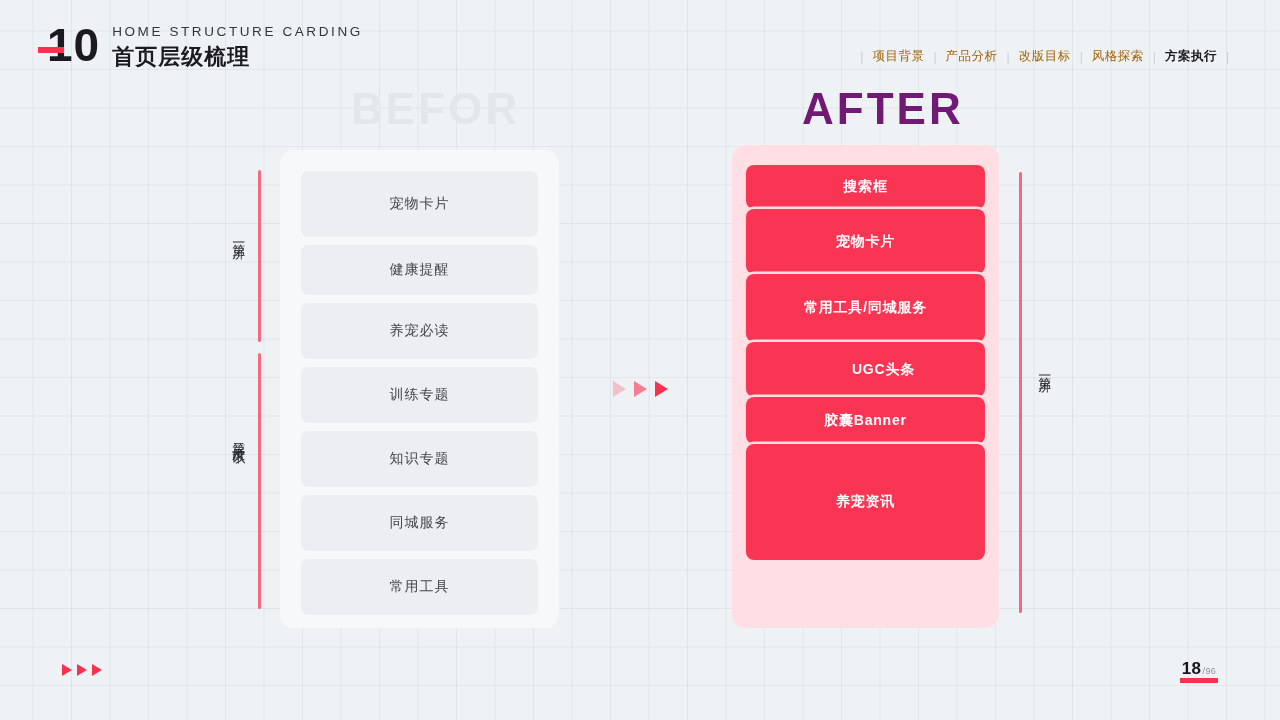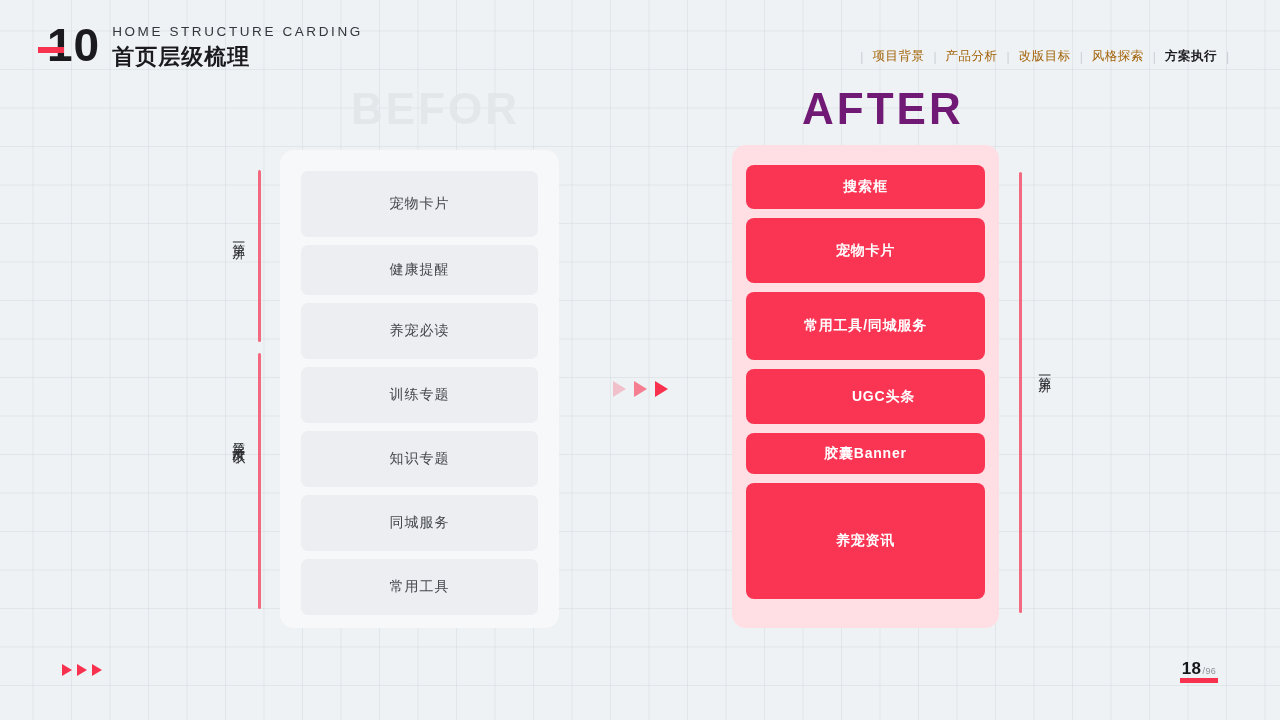--- a/index.html
+++ b/index.html
@@ -216,21 +216,20 @@
     border-radius: 14px;
   }
 
   #after-list {
     position: absolute;
     left: 746px;
     top: 165px;
     width: 239px;
     display: flex;
     flex-direction: column;
-    gap: 9px;
   }
 
   .after-card {
     background: #fa3453;
     border-radius: 8px;
     display: flex;
     align-items: center;
     justify-content: center;
     color: #ffffff;
     font-size: 14px;
@@ -361,21 +360,21 @@
     </div>
     <div class="after-card" style="height: 65px;">
       <span>宠物卡片</span>
     </div>
     <div class="after-card" style="height: 68px;">
       <span>常用工具/同城服务</span>
     </div>
     <div class="after-card" style="height: 55px; padding-left: 36px;">
       <span>UGC头条</span>
     </div>
-    <div class="after-card" style="height: 41px;">
+    <div class="after-card" style="height: 47px;">
       <span>胶囊Banner</span>
     </div>
     <div class="after-card" style="height: 116px;">
       <span>养宠资讯</span>
     </div>
   </div>
 
 <div class="rail" id="rail-right-1"></div>
 <div class="vlabel" id="vlabel-right-1">第一屏</div>
 

